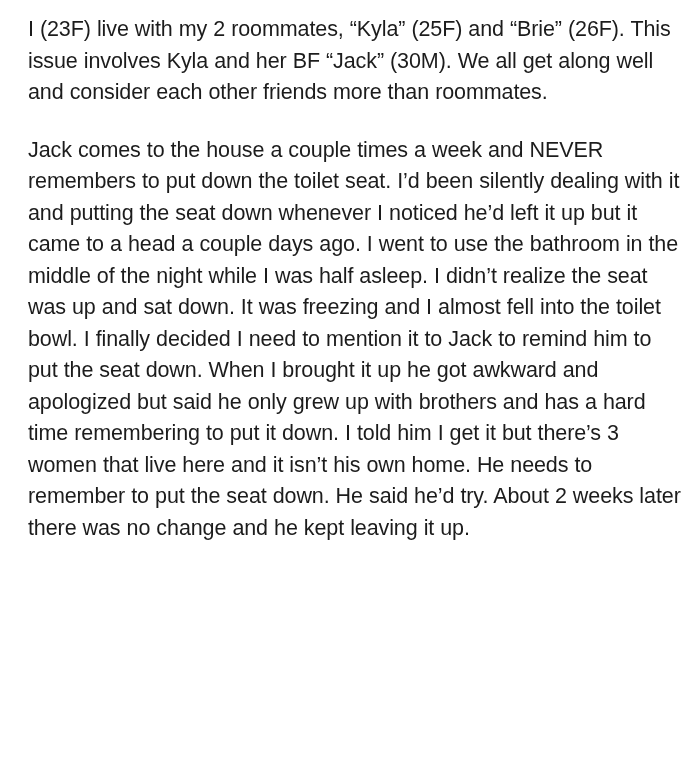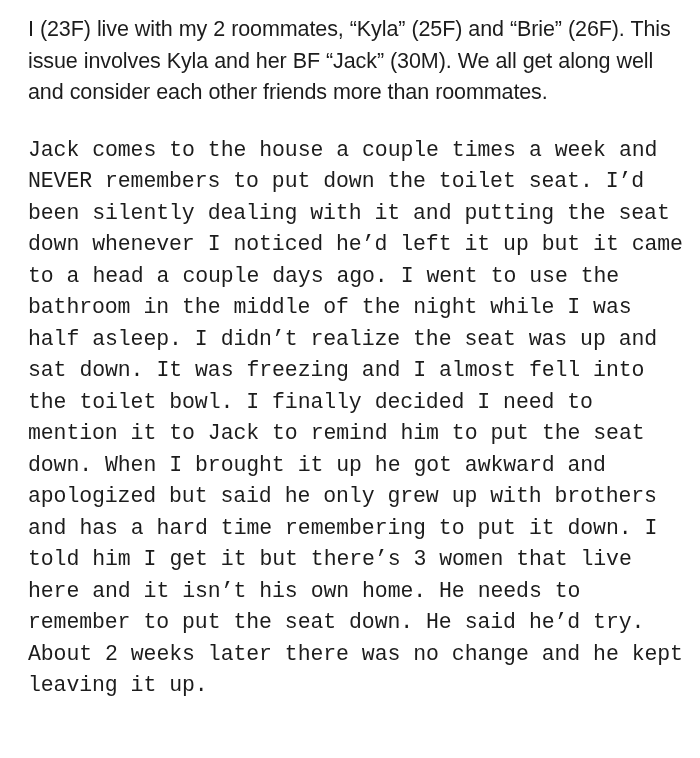--- a/index.html
+++ b/index.html
@@ -26,21 +26,20 @@
     line-height: 31.5px;
     letter-spacing: -0.1px;
     margin: 0 0 26px 0;
     color: #1c1c1c;
     text-align: left;
     white-space: pre-wrap;
     word-spacing: 0.2px;
   }
   .paragraph:last-child {
     margin-bottom: 0;
-    font-family: Liberation Mono, monospace;
   }
 </style>
 </head>
 <body>
 
 <article id="post-body">
   <p class="paragraph">I (23F) live with my 2 roommates, “Kyla” (25F) and “Brie” (26F). This issue involves Kyla and her BF “Jack” (30M). We all get along well and consider each other friends more than roommates.</p>
   <p class="paragraph">Jack comes to the house a couple times a week and NEVER remembers to put down the toilet seat. I’d been silently dealing with it and putting the seat down whenever I noticed he’d left it up but it came to a head a couple days ago. I went to use the bathroom in the middle of the night while I was half asleep. I didn’t realize the seat was up and sat down. It was freezing and I almost fell into the toilet bowl. I finally decided I need to mention it to Jack to remind him to put the seat down. When I brought it up he got awkward and apologized but said he only grew up with brothers and has a hard time remembering to put it down. I told him I get it but there’s 3 women that live here and it isn’t his own home. He needs to remember to put the seat down. He said he’d try. About 2 weeks later there was no change and he kept leaving it up.</p>
 </article>
 

